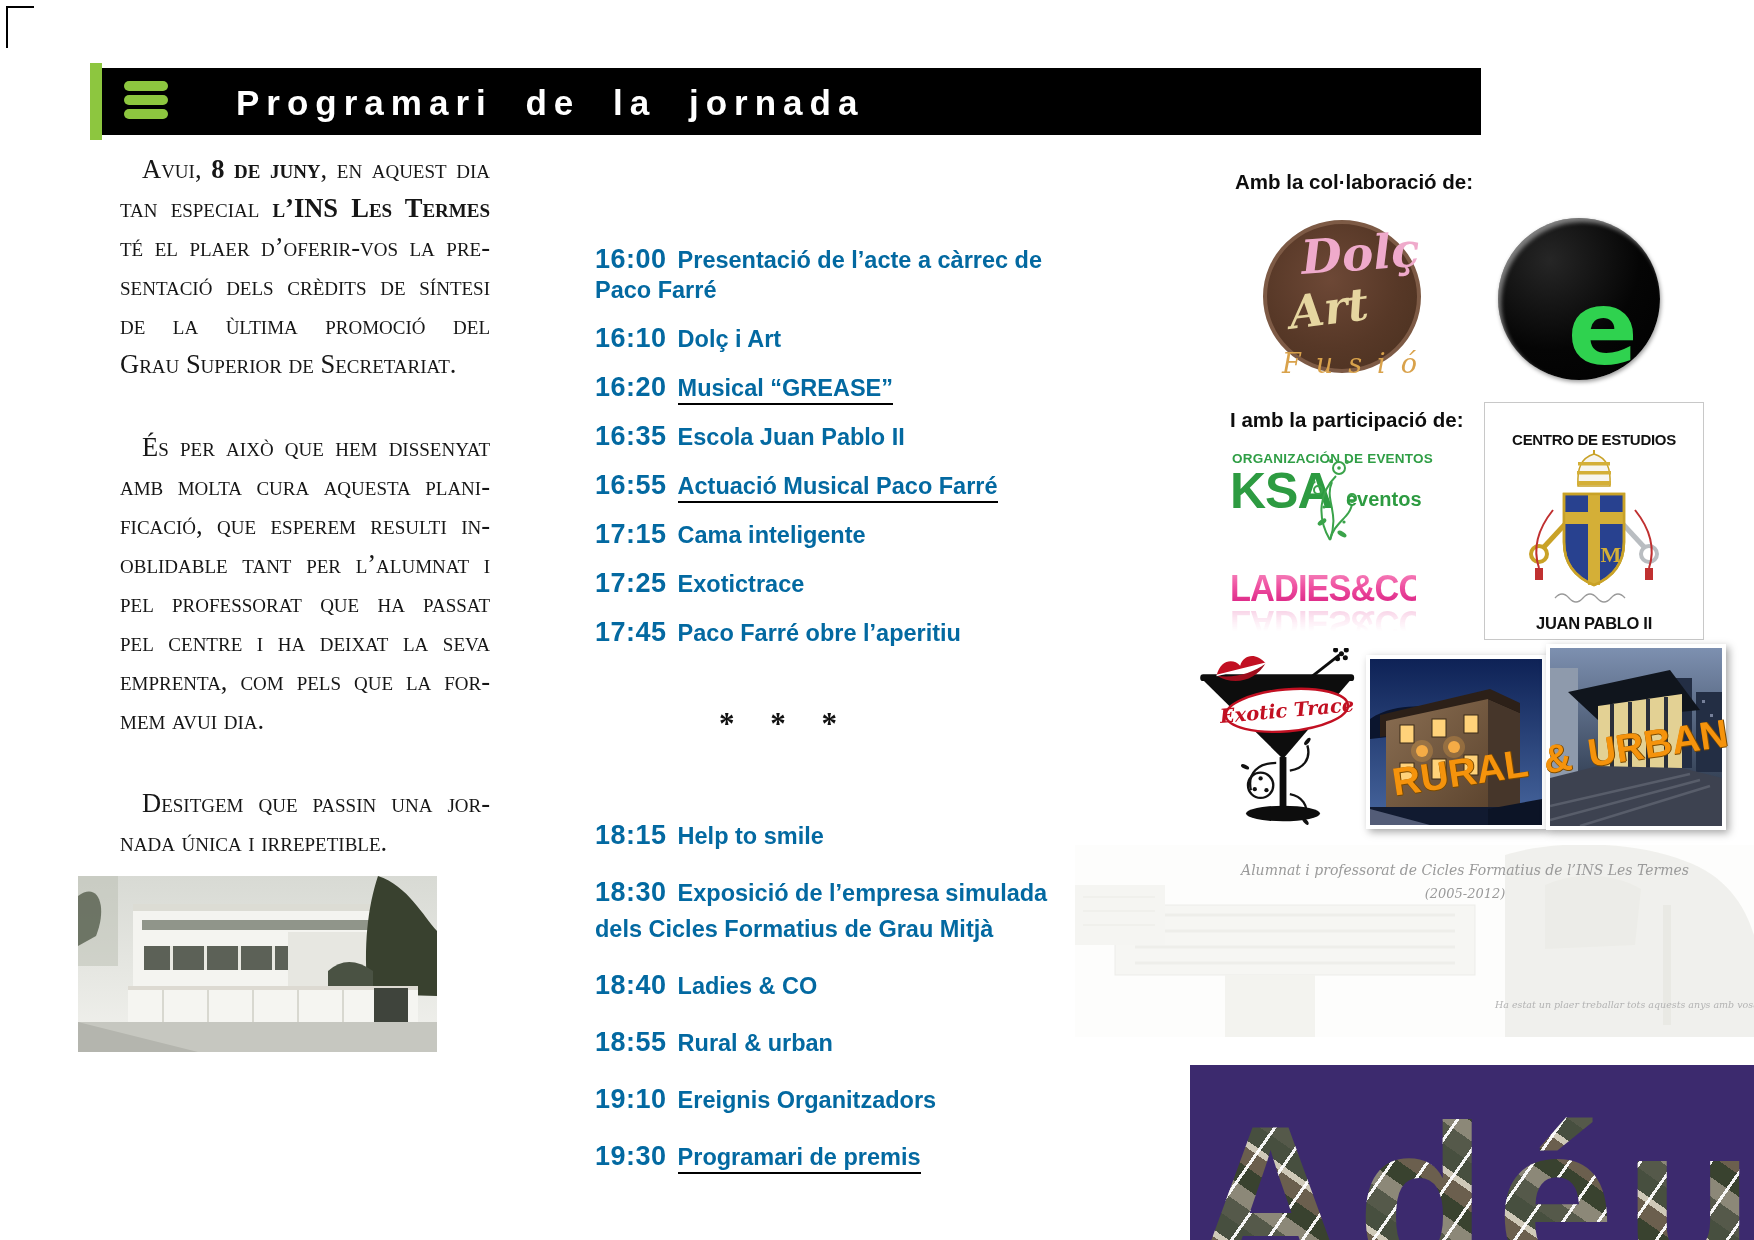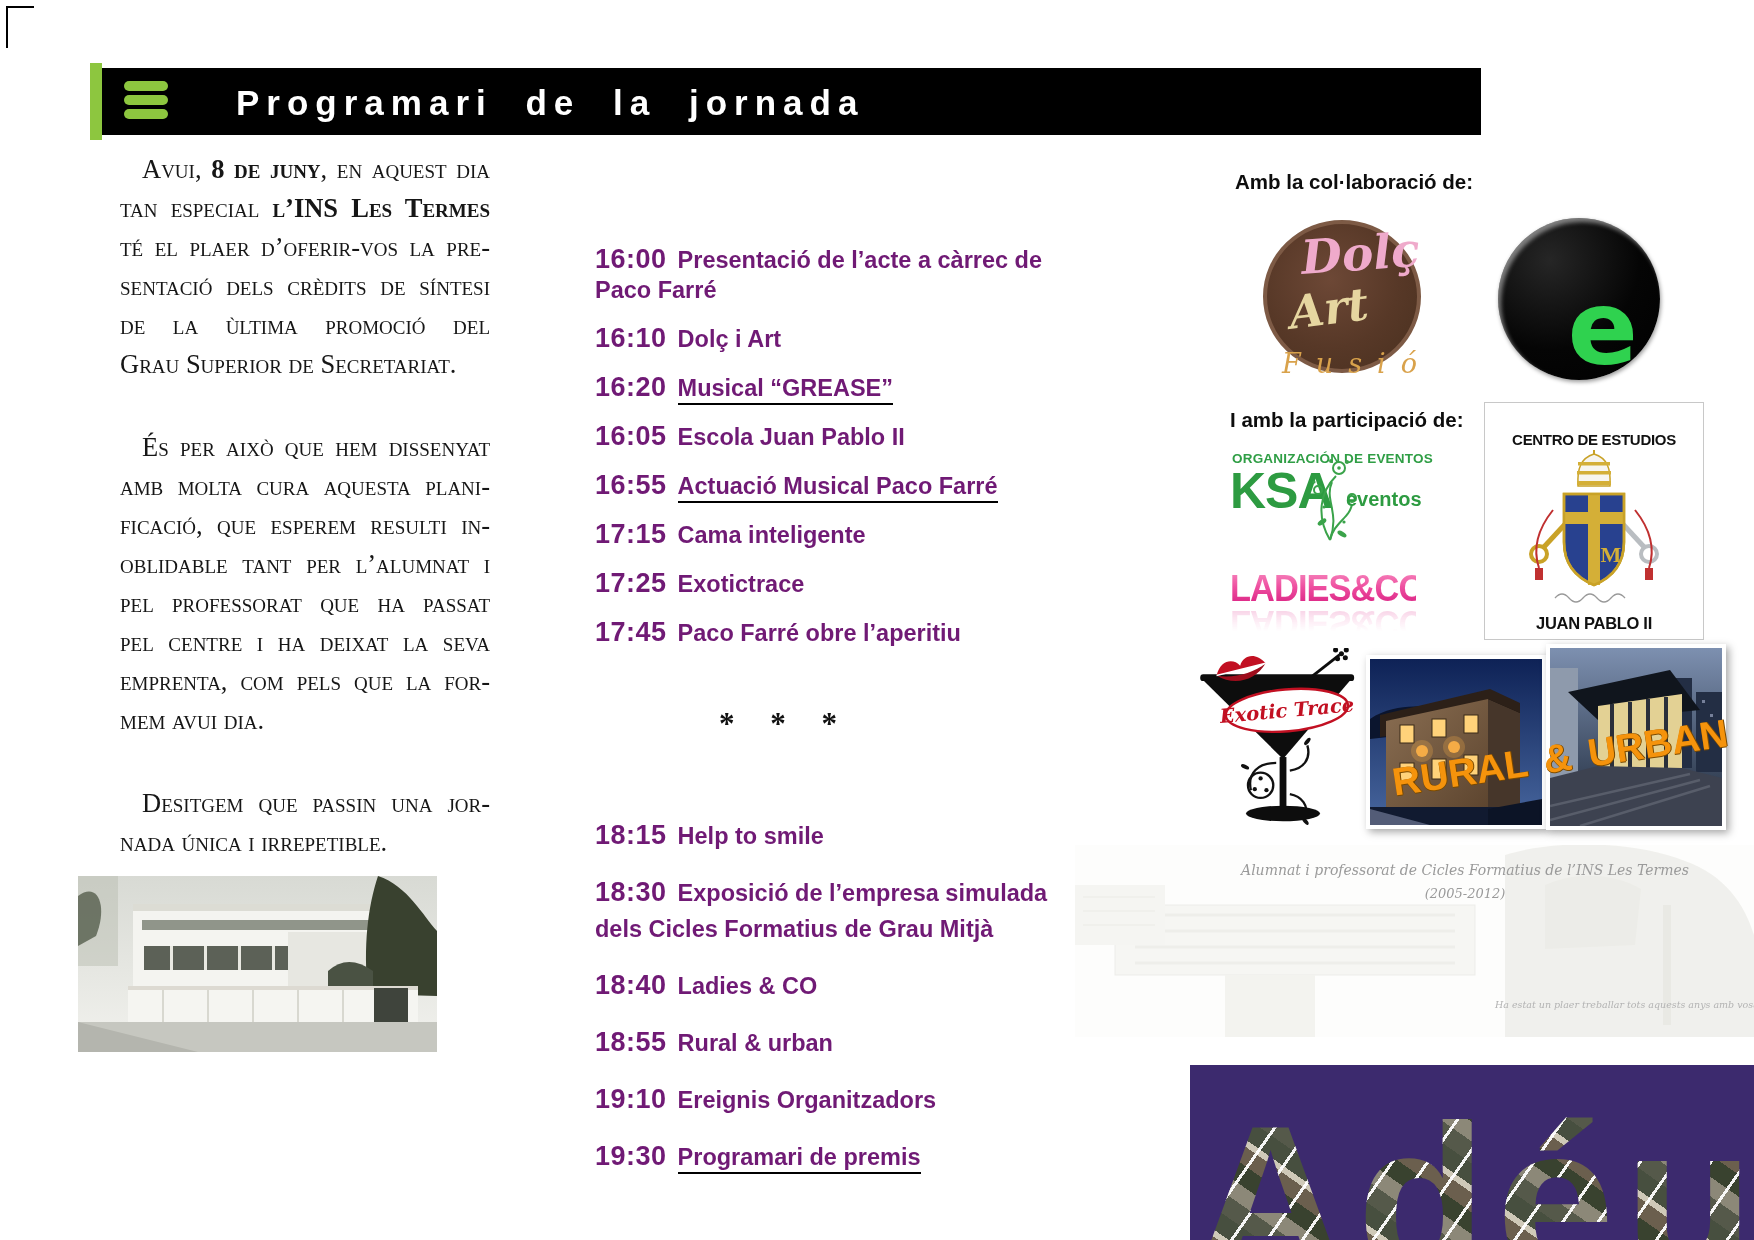--- a/index.html
+++ b/index.html
@@ -22,21 +22,21 @@
   .para{margin-bottom:44px;}
   .line{height:39px;line-height:39px;overflow:hidden;text-align:justify;}
   .line::after{content:"";display:inline-block;width:100%;height:0;vertical-align:top;}
   .line.last{text-align:left;}
   .line.last::after{content:none;}
   .line.indent{text-indent:22px;}
   .b{font-weight:bold;}
   
   #school-photo{position:absolute;left:78px;top:876px;width:359px;height:176px;}
   
-  .sched{position:absolute;left:595px;width:472px;font-weight:bold;color:#701a75;}
+  .sched{position:absolute;left:595px;width:472px;font-weight:bold;color:#0369a1;}
   #sched-1{top:244px;}
   #sched-2{top:817px;}
   .sitem{margin-bottom:18px;line-height:30px;font-size:23.5px;}
   #sched-2 .sitem{margin-bottom:20px;line-height:36px;}
   .stime{font-size:27px;margin-right:11px;letter-spacing:0.5px;}
   .u{border-bottom:2.5px solid #000;padding-bottom:2px;}
   #sched-sep{position:absolute;left:575px;top:706px;width:420px;text-align:center;
     font-family:"Liberation Serif","DejaVu Serif",serif;font-size:31px;font-weight:bold;
     letter-spacing:14px;color:#111;}
   
@@ -184,21 +184,21 @@
       </g>
     <rect x="296" y="112" width="34" height="34" fill="#3f443c"></rect>
     <rect x="0" y="146" width="359" height="30" fill="#c6c7c0"></rect>
     <path d="M0,146 L120,176 L0,176 Z" fill="#b4b5ae"></path>
   </svg>
 
   <div id="sched-1" class="sched">
       <div class="sitem"><span class="stime">16:00</span><span class="stext">Presentació de l’acte a càrrec de Paco Farré</span></div>
       <div class="sitem"><span class="stime">16:10</span><span class="stext">Dolç i Art</span></div>
       <div class="sitem"><span class="stime">16:20</span><span class="stext u">Musical “GREASE”</span></div>
-      <div class="sitem"><span class="stime">16:05</span><span class="stext">Escola Juan Pablo II</span></div>
+      <div class="sitem"><span class="stime">16:35</span><span class="stext">Escola Juan Pablo II</span></div>
       <div class="sitem"><span class="stime">16:55</span><span class="stext u">Actuació Musical Paco Farré</span></div>
       <div class="sitem"><span class="stime">17:15</span><span class="stext">Cama inteligente</span></div>
       <div class="sitem"><span class="stime">17:25</span><span class="stext">Exotictrace</span></div>
       <div class="sitem"><span class="stime">17:45</span><span class="stext">Paco Farré obre l’aperitiu</span></div>
     </div>
   <div id="sched-sep">* * *</div>
   <div id="sched-2" class="sched">
       <div class="sitem"><span class="stime">18:15</span><span class="stext">Help to smile</span></div>
       <div class="sitem"><span class="stime">18:30</span><span class="stext">Exposició de l’empresa simulada dels Cicles Formatius de Grau Mitjà</span></div>
       <div class="sitem"><span class="stime">18:40</span><span class="stext">Ladies &amp; CO</span></div>

